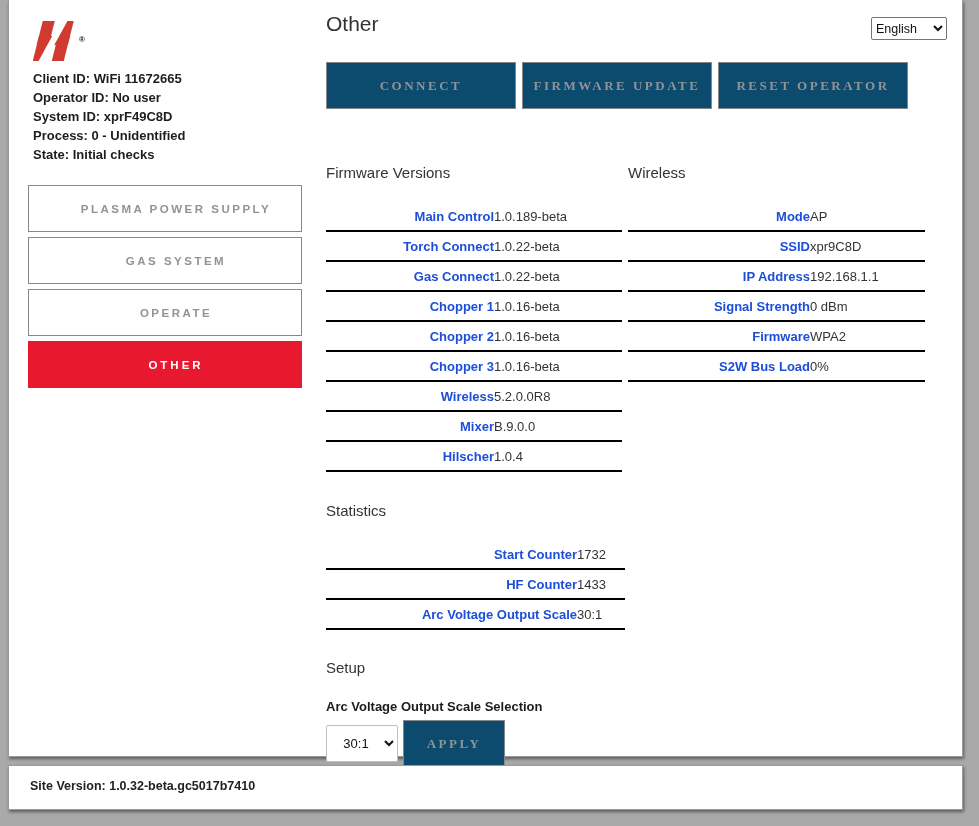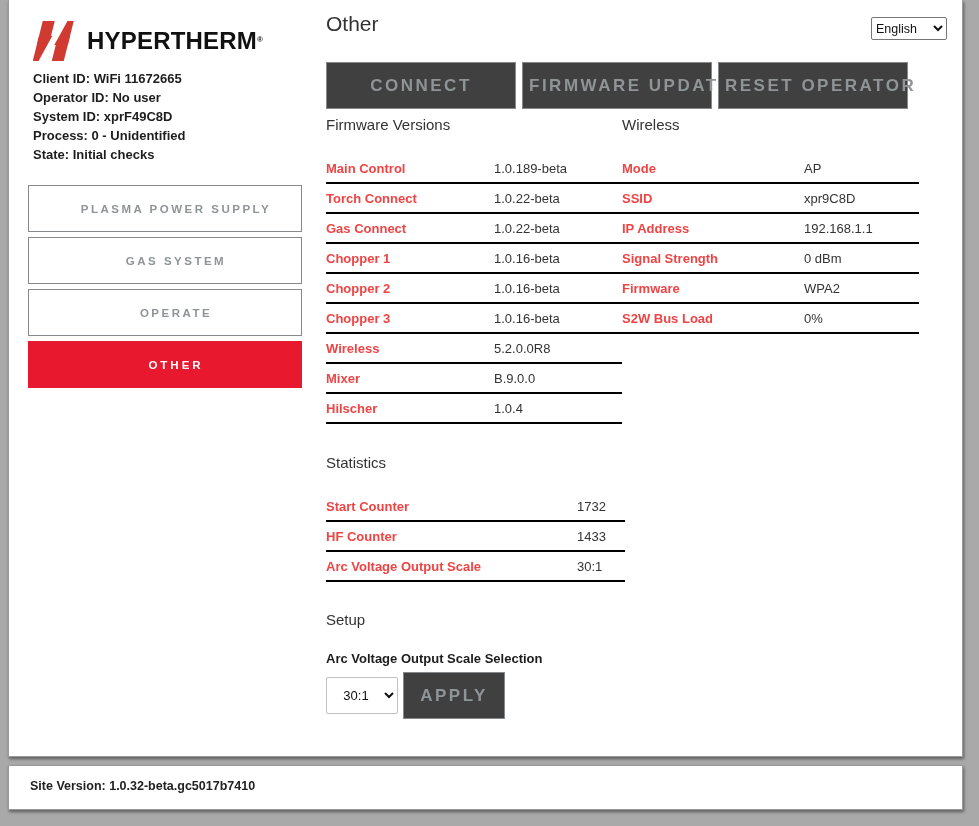--- a/index.html
+++ b/index.html
@@ -42,30 +42,30 @@
   
   .main{flex:1;box-sizing:border-box;padding:12px 15px 0 7px;}
   .main-header{display:flex;justify-content:space-between;align-items:flex-start;}
   .main-header h1{margin:0;font-size:21px;font-weight:400;color:#333;line-height:24px;}
   .lang-select{
     margin-top:5px;width:76px;height:23px;font-size:12.5px;color:#111;
     font-family:"Liberation Sans",sans-serif;border:1px solid #767676;border-radius:2px;background:#fff;
   }
   .actions{display:flex;gap:6px;margin-top:22px;}
   .action-btn{
-    width:190px;height:47px;background:#404040;border:1px solid #85898c;box-sizing:border-box;
-    color:#8f9496;font-size:17px;font-weight:700;letter-spacing:2.5px;
-    font-family:Liberation Sans, sans-serif;cursor:pointer;white-space:nowrap;
+    width:190px;height:47px;background:#0c4a6e;border:1px solid #85898c;box-sizing:border-box;
+    color:#8f9496;font-size:13px;font-weight:700;letter-spacing:2.5px;
+    font-family:Liberation Serif, serif;cursor:pointer;white-space:nowrap;
   }
   h2.section-title{margin:8px 0 22px 0;font-size:15px;font-weight:400;color:#333;line-height:15px;}
-  .tables-row{display:flex;}
+  .tables-row{display:flex;gap:6px;margin-top:48px;}
   .col-left{width:296px;flex:none;}
   .col-right{width:297px;flex:none;}
   .kv-row{height:30px;display:flex;align-items:center;border-bottom:2px solid #000;box-sizing:border-box;}
-  .kv-label{font-size:13px;font-weight:700;color:#ef4444;flex:none;white-space:nowrap;}
+  .kv-label{font-size:13px;font-weight:700;color:#1d4ed8;flex:none;white-space:nowrap;text-align:right;}
   .kv-value{font-size:13px;color:#333;white-space:nowrap;}
   .fw .kv-label{width:168px;}
   .wl .kv-label{width:182px;}
   .st .kv-label{width:251px;}
   .stats{width:299px;margin-top:31px;}
   .stats h2.section-title{margin-top:16px;}
   .setup{margin-top:30px;}
   .setup h2.section-title{margin-bottom:24px;}
   .setup-label{font-size:13px;font-weight:700;color:#1c1c1c;margin-bottom:6px;}
   .setup-controls{display:flex;align-items:center;}
@@ -83,21 +83,20 @@
   <aside class="sidebar">
     <div class="logo">
       <svg width="46" height="42" viewBox="0 0 46 42">
         <g fill="#d13a31" transform="skewX(-14) translate(10,0)">
           <rect x="0" y="1" width="12" height="40"></rect>
           <rect x="19" y="1" width="12" height="40"></rect>
           <rect x="0" y="16" width="31" height="9"></rect>
         </g>
         <polygon fill="#ffffff" points="28,0 35,0 12,42 5,42"></polygon>
       </svg>
-      <span class="logo-text">HYPERTHERM</span>
         <span class="logo-reg">®</span>
     </div>
 
     <div class="client-info">
 
         <div class="info-line">Client ID: WiFi 11672665</div>
 
         <div class="info-line">Operator ID: No user</div>
 
         <div class="info-line">System ID: xprF49C8D</div>

